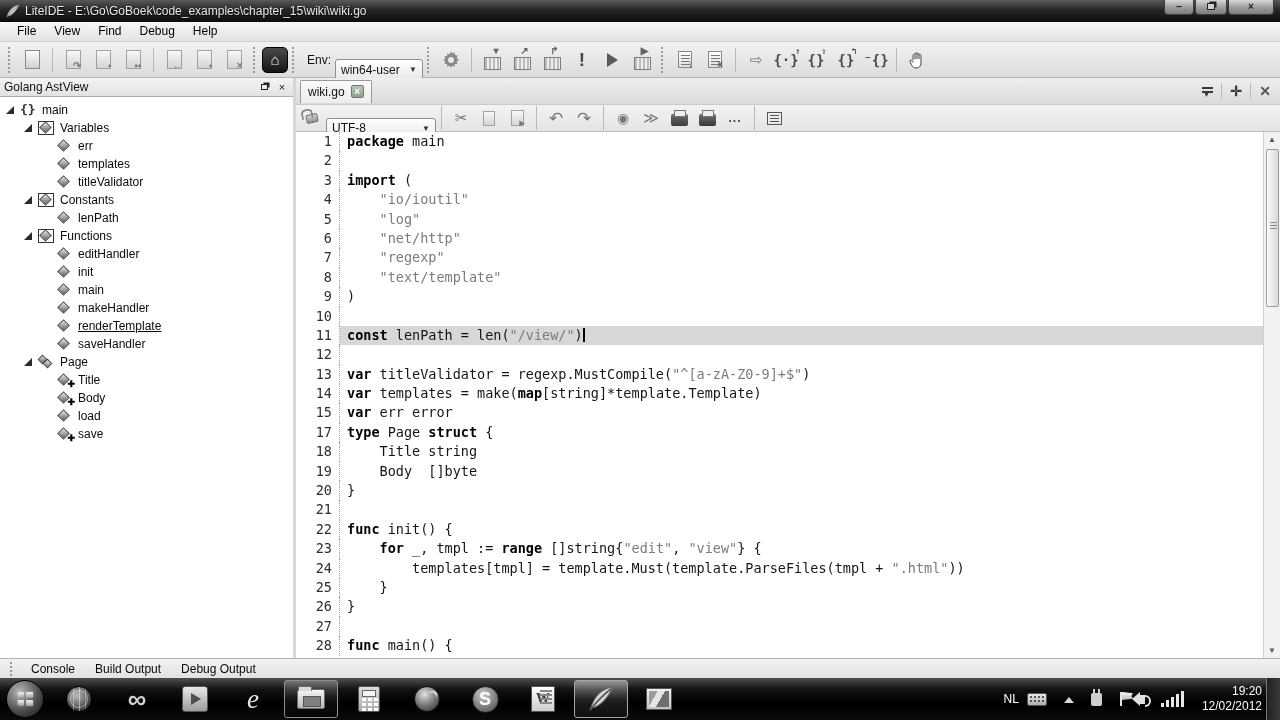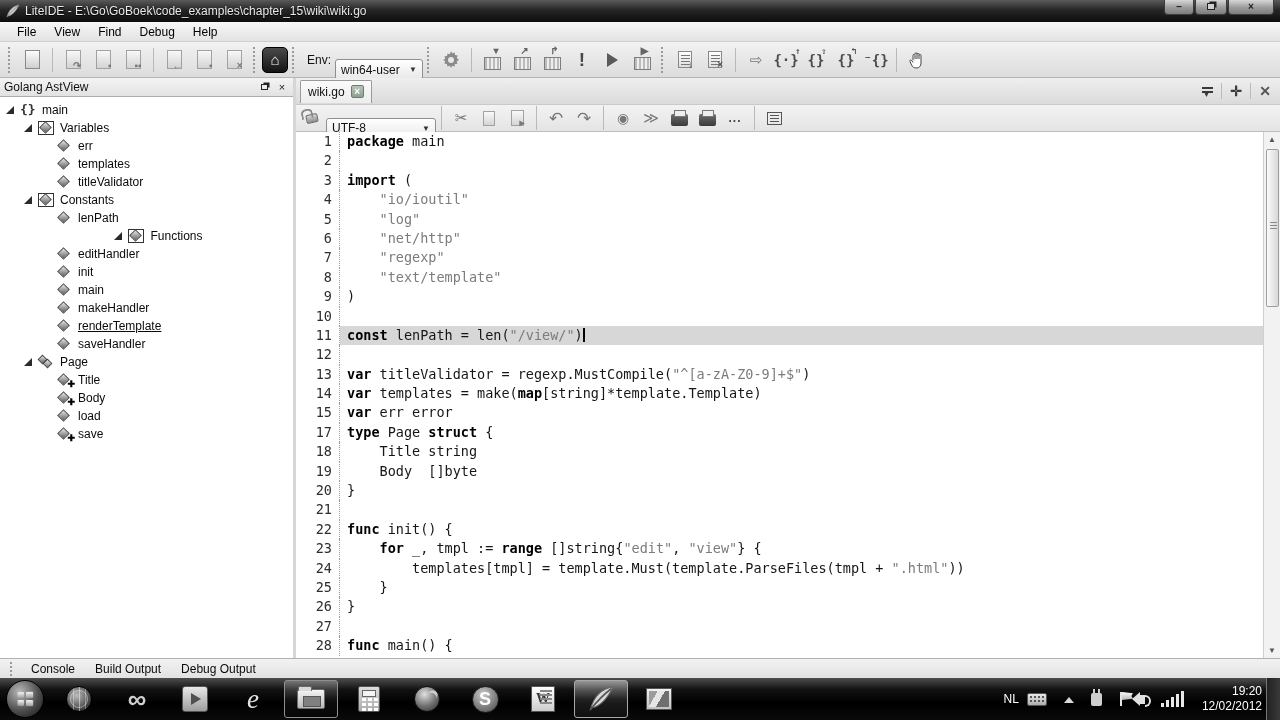--- a/index.html
+++ b/index.html
@@ -14,21 +14,21 @@
   .titlebar .title-text { color:#e9e9e9; font-size:12px; text-shadow:0 1px 1px #000; white-space:nowrap; }
   .win-controls { position:absolute; right:6px; top:0; display:flex; }
   .win-btn { height:15px; background:linear-gradient(#d6d6d6,#9a9a9a 55%,#7d7d7d);
              border:1px solid #3c3c3c; border-top:none; border-radius:0 0 4px 4px;
              color:#1d1d1d; font-size:10px; line-height:13px; text-align:center;
              margin-left:1px; font-weight:bold; }
   .win-btn.min { width:30px; } .win-btn.res { width:32px; } .win-btn.cls { width:46px; }
   .res-glyph { display:inline-block; width:8px; height:7px; border:1px solid #222; background:#cfcfcf; box-shadow:2px -2px 0 -0.5px #222; margin-top:3px; }
 
   
-  .menubar { height:20px; background:linear-gradient(#f7f7f7,#e3e3e3); display:flex; align-items:center;
+  .menubar { height:20px; background:linear-gradient(#f7f7f7,#e3e3e3); display:flex; align-items:flex-start;
              padding-left:8px; border-bottom:1px solid #cfcfcf; }
   .menu-item { font-size:12px; color:#000; padding:2px 9px; }
 
   
   .toolbar { height:36px; background:linear-gradient(#f2f2f2,#dcdcdc); display:flex; align-items:center;
              border-bottom:1px solid #b5b5b5; padding:0 4px; }
   .tb-handle { width:5px; height:26px; border-left:2px dotted #9a9a9a; margin:0 4px; }
   .tb-sep { width:1px; height:24px; background:#b9b9b9; margin:0 5px; }
   .tb-icon { width:24px; height:24px; margin:0 3px; position:relative; display:flex; align-items:center; justify-content:center; }
 
@@ -380,21 +380,21 @@
               <span class="diam"></span>
             </span>
             <span>Constants</span>
           </div>
           <div class="tree-row" style="padding-left: 56px;">
             <span class="t-icon">
               <span class="diam"></span>
             </span>
             <span>lenPath</span>
           </div>
-          <div class="tree-row" style="padding-left: 24px; justify-content: center;">
+          <div class="tree-row" style="padding-left: 24px;">
             <span class="expander"></span>
             <span class="t-icon boxed-d">
               <span class="diam"></span>
             </span>
             <span>Functions</span>
           </div>
           <div class="tree-row" style="padding-left: 56px;">
             <span class="t-icon">
               <span class="diam"></span>
             </span>

